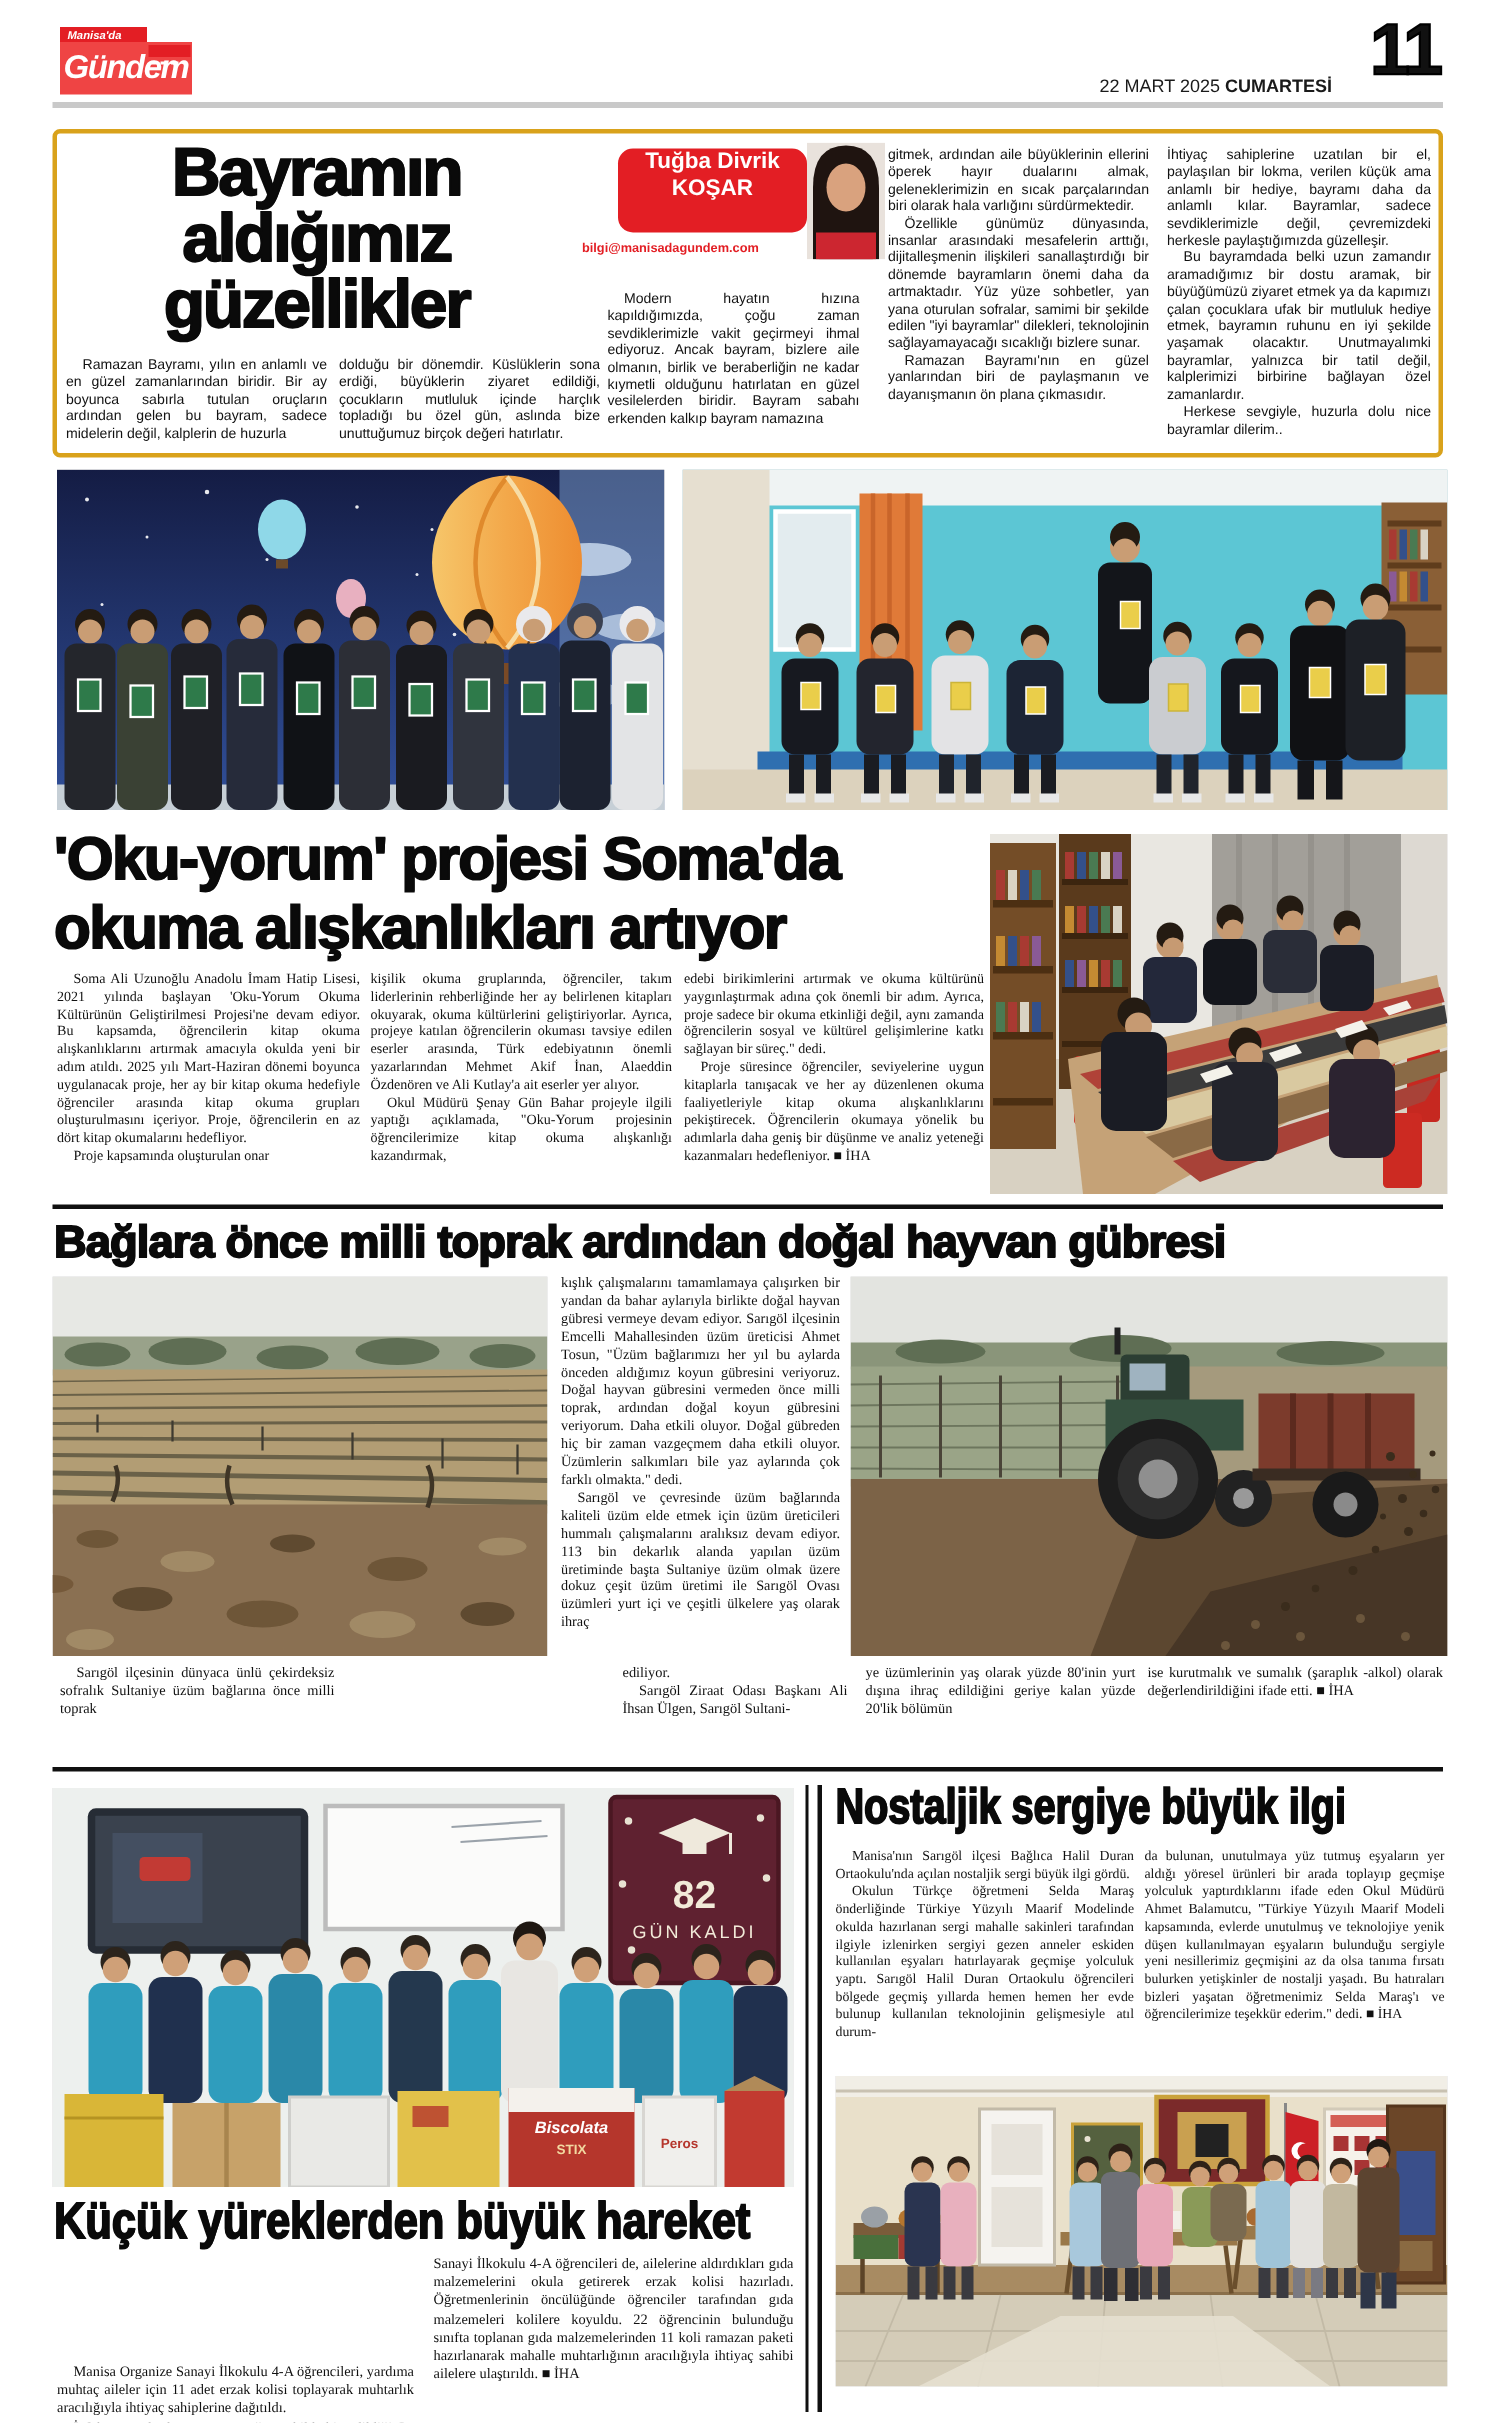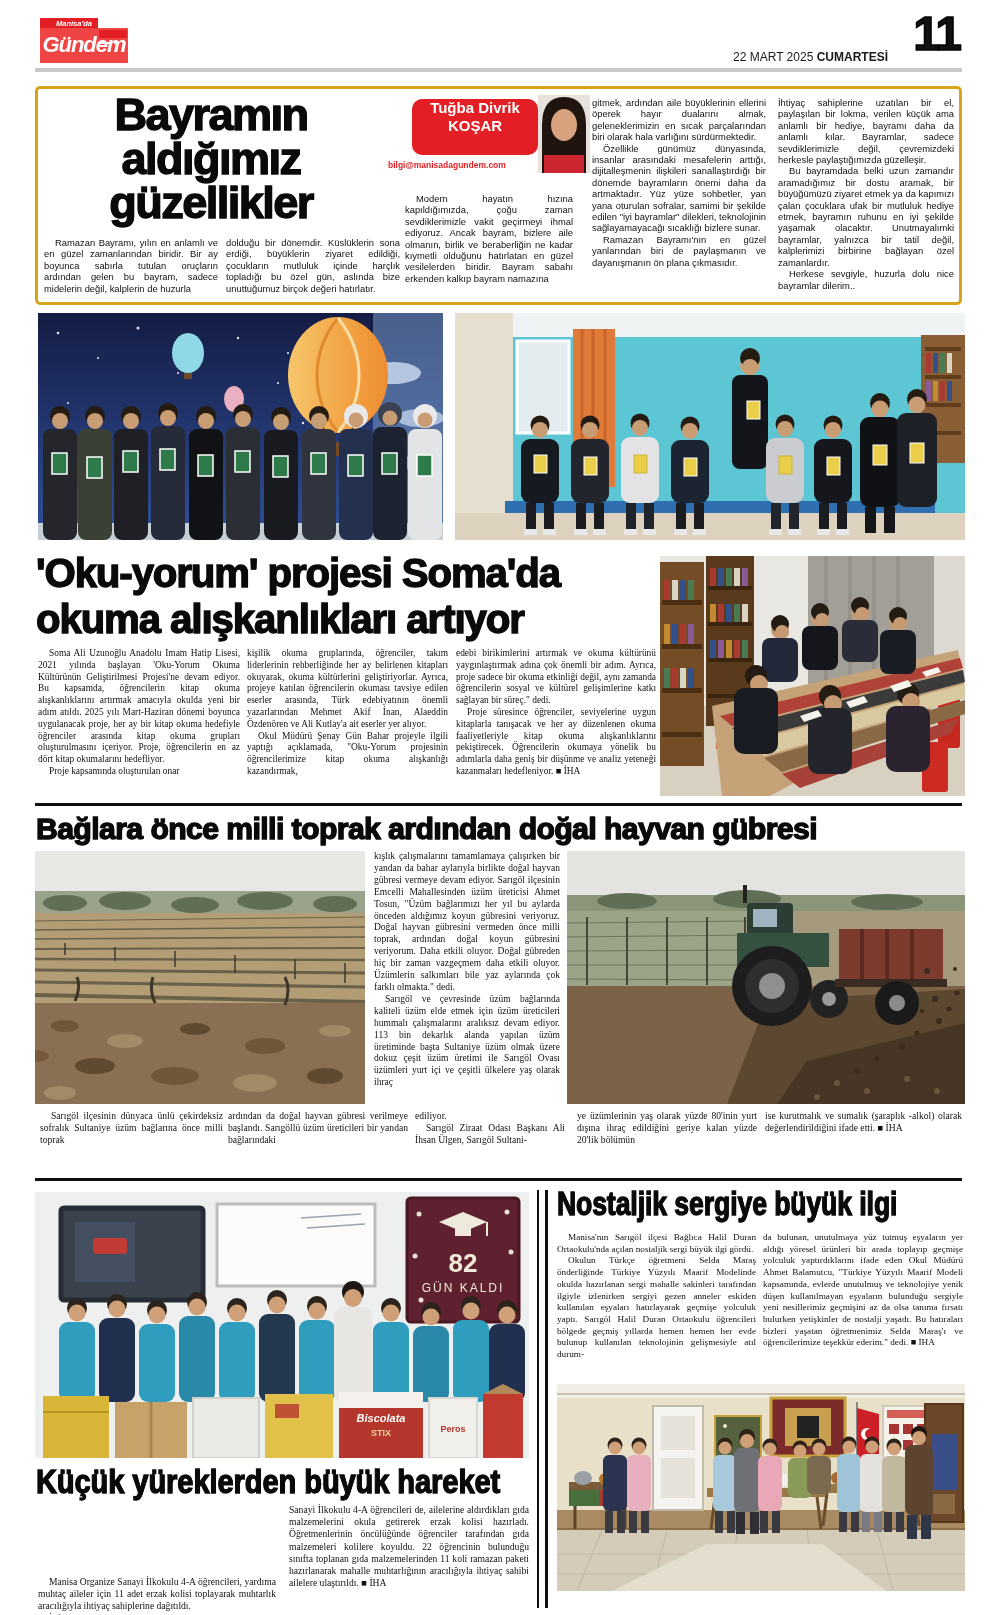--- a/index.html
+++ b/index.html
@@ -1,21 +1,21 @@
 <!DOCTYPE html>
 <html lang="tr"><head>
 <meta charset="utf-8">
 <style>
   html,body{margin:0;padding:0;background:#ffffff;}
   .page{position:relative;width:1000px;height:1615px;background:#fff;overflow:hidden;
         font-family:"Liberation Sans",sans-serif;color:#111;}
   
   .logo{position:absolute;left:40px;top:16px;width:88px;height:47px;}
   .logo .strip{position:absolute;left:0;top:2px;width:58px;height:12px;background:#E31E24;
-      color:#fff;font:italic 700 7.5px/12px "Liberation Sans",sans-serif;padding-left:16px;box-sizing:border-box;}
+      color:#fff;font:italic 700 7.5px/12px "Liberation Sans",sans-serif;padding-left:5px;box-sizing:border-box;}
   .logo .main{position:absolute;left:0;top:12px;width:88px;height:35px;background:#ef4444;
       color:#fff;font:italic 800 22px/33px "Liberation Sans",sans-serif;text-align:center;letter-spacing:-1px;}
   .logo .tab{position:absolute;right:1px;top:14px;width:28px;height:8px;background:#E31E24;}
   .logo .tab i{display:inline-block;width:5px;height:2px;background:#fff;margin:3px 1px 0 1px;}
   .section-title{position:absolute;left:0;right:0;top:24px;text-align:center;
       font-family:"Liberation Serif",serif;font-weight:700;font-size:31px;letter-spacing:4px;color:#0d0d0d;}
   .edition-date{position:absolute;right:112px;top:50px;font-size:12px;font-weight:700;color:#1a1a1a;}
   .edition-date .d1{font-weight:400;}
   .page-number{position:absolute;right:40px;top:6px;font-size:48px;font-weight:700;
       -webkit-text-stroke:1.5px #000;letter-spacing:-2px;}
@@ -579,23 +579,20 @@
           <circle cx="340" cy="228" r="3"></circle>
         <circle cx="370" cy="240" r="3"></circle>
           <circle cx="250" cy="246" r="3"></circle>
       </g>
     </svg>
   </div>
 
   <div class="col serif" style="left:40px;top:1110px;width:183px;height:64px;">
       <p>Sarıgöl ilçesinin dünyaca ünlü çekirdeksiz sofralık Sultaniye üzüm bağlarına önce milli toprak</p>
     </div>
-  <div class="col serif cont" style="left:228px;top:1110px;width:180px;height:64px;">
-      <p>ardından da doğal hayvan gübresi verilmeye başlandı. Sarıgöllü üzüm üreticileri bir yandan bağlarındaki</p>
-    </div>
   <div class="col serif cont" style="left:415px;top:1110px;width:150px;height:64px;">
       <p>ediliyor.</p>
       <p>Sarıgöl Ziraat Odası Başkanı Ali İhsan Ülgen, Sarıgöl Sultani-</p>
     </div>
   <div class="col serif cont" style="left:577px;top:1110px;width:180px;height:64px;">
       <p>ye üzümlerinin yaş olarak yüzde 80'inin yurt dışına ihraç edildiğini geriye kalan yüzde 20'lik bölümün</p>
     </div>
   <div class="col serif cont" style="left:765px;top:1110px;width:197px;height:64px;">
       <p>ise kurutmalık ve sumalık (şaraplık -alkol) olarak değerlendirildiğini ifade etti. ■ İHA</p>
     </div>

